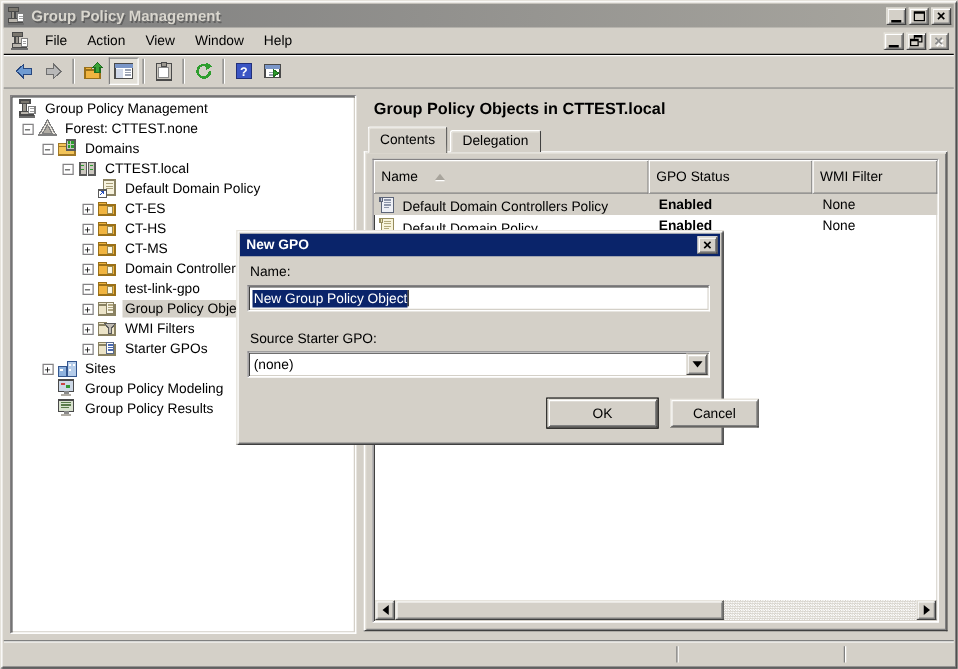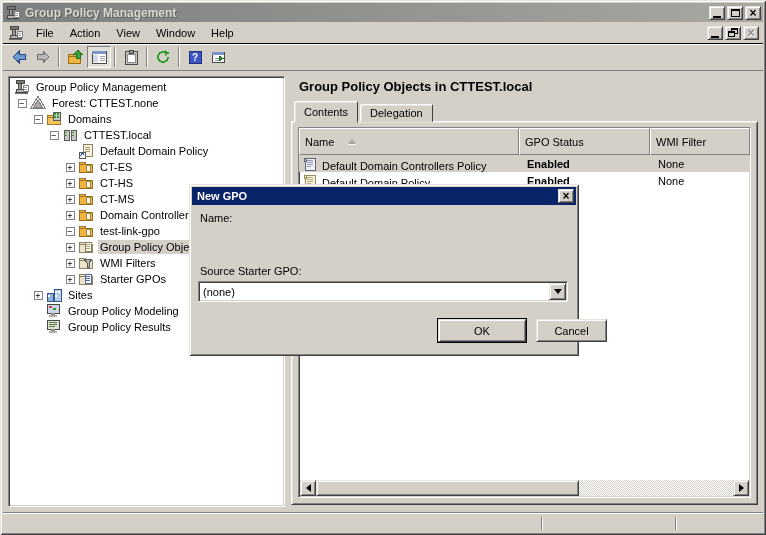--- a/index.html
+++ b/index.html
@@ -550,20 +550,24 @@
     </div>
 
   <div class="dialog">
     <div class="dlg-title">
       <span class="dlg-title-text">New GPO</span>
       <button class="dlg-close raised">
           <span class="glyph-x">×</span>
         </button>
     </div>
     <div class="dlg-label lbl-name">Name:</div>
+    <div class="dlg-input sunken">
+      <span class="sel-text">New Group Policy Object</span>
+        <span class="caret"></span>
+    </div>
     <div class="dlg-label lbl-src">Source Starter GPO:</div>
     <div class="dlg-combo sunken">
       <span class="combo-text">(none)</span>
       <span class="combo-btn raised">
           <span class="down-tri"></span>
         </span>
     </div>
     <button class="btn btn-ok raised">OK</button>
     <button class="btn btn-cancel raised">Cancel</button>
   </div>

